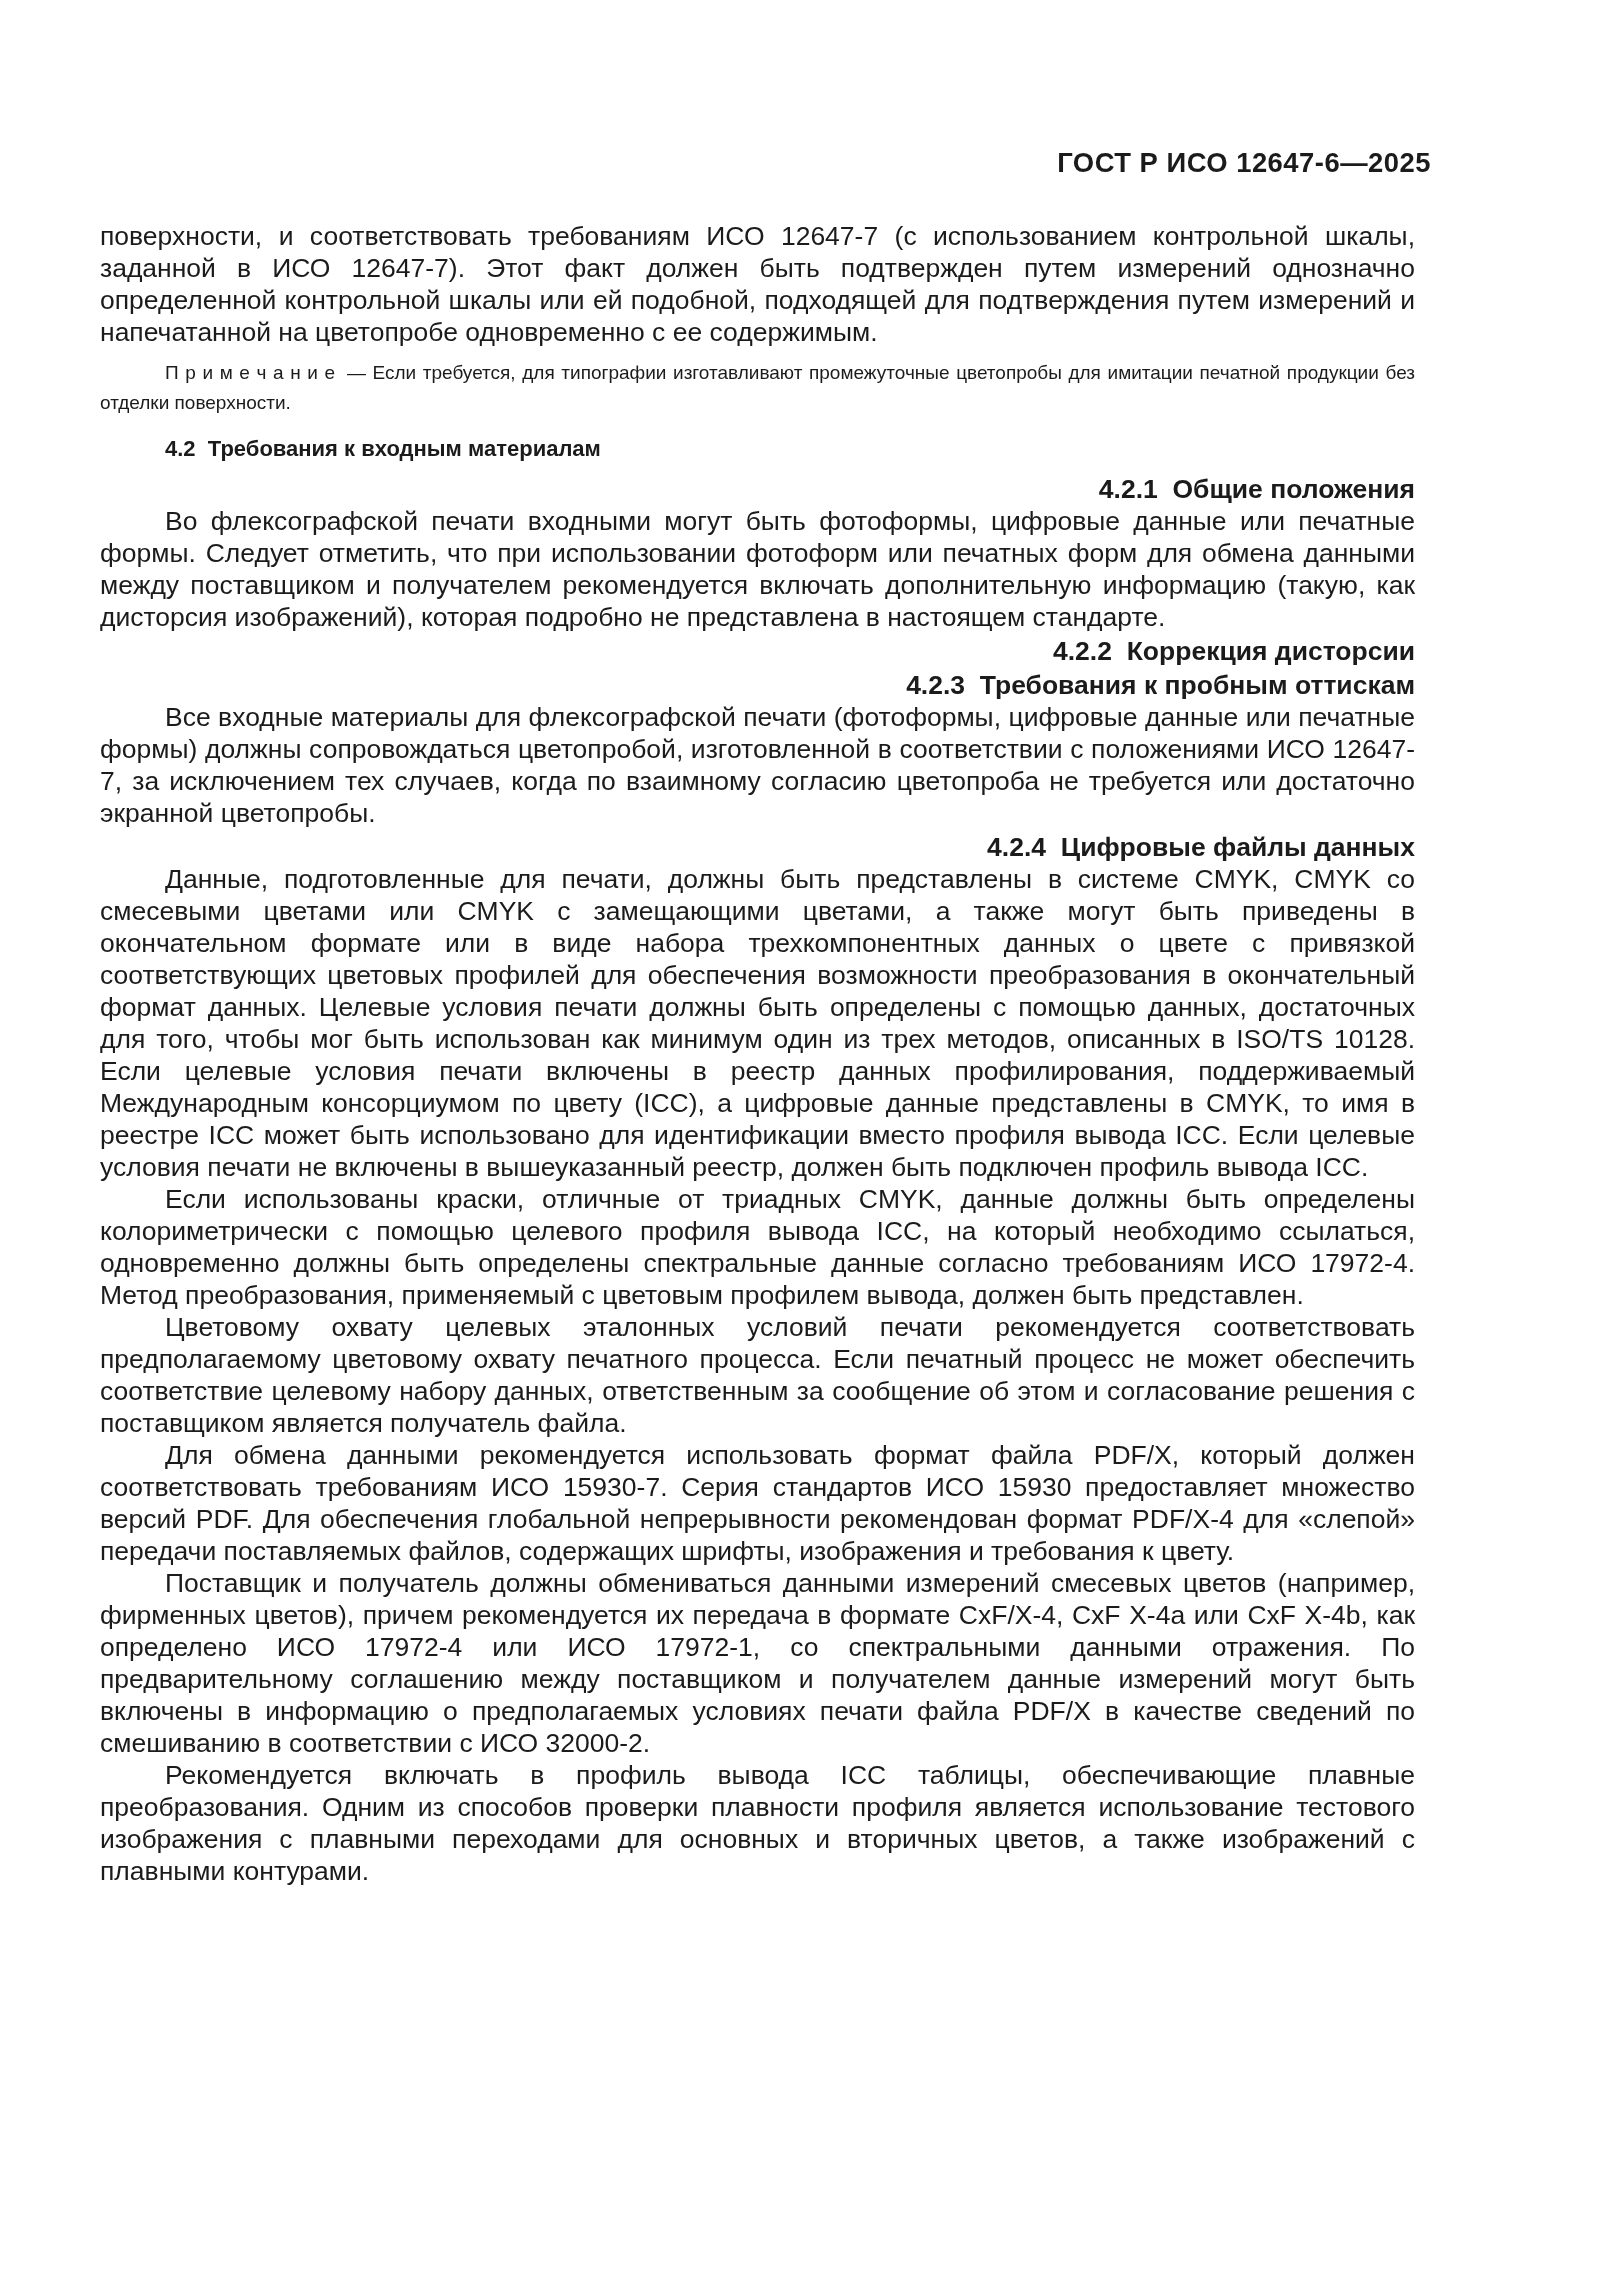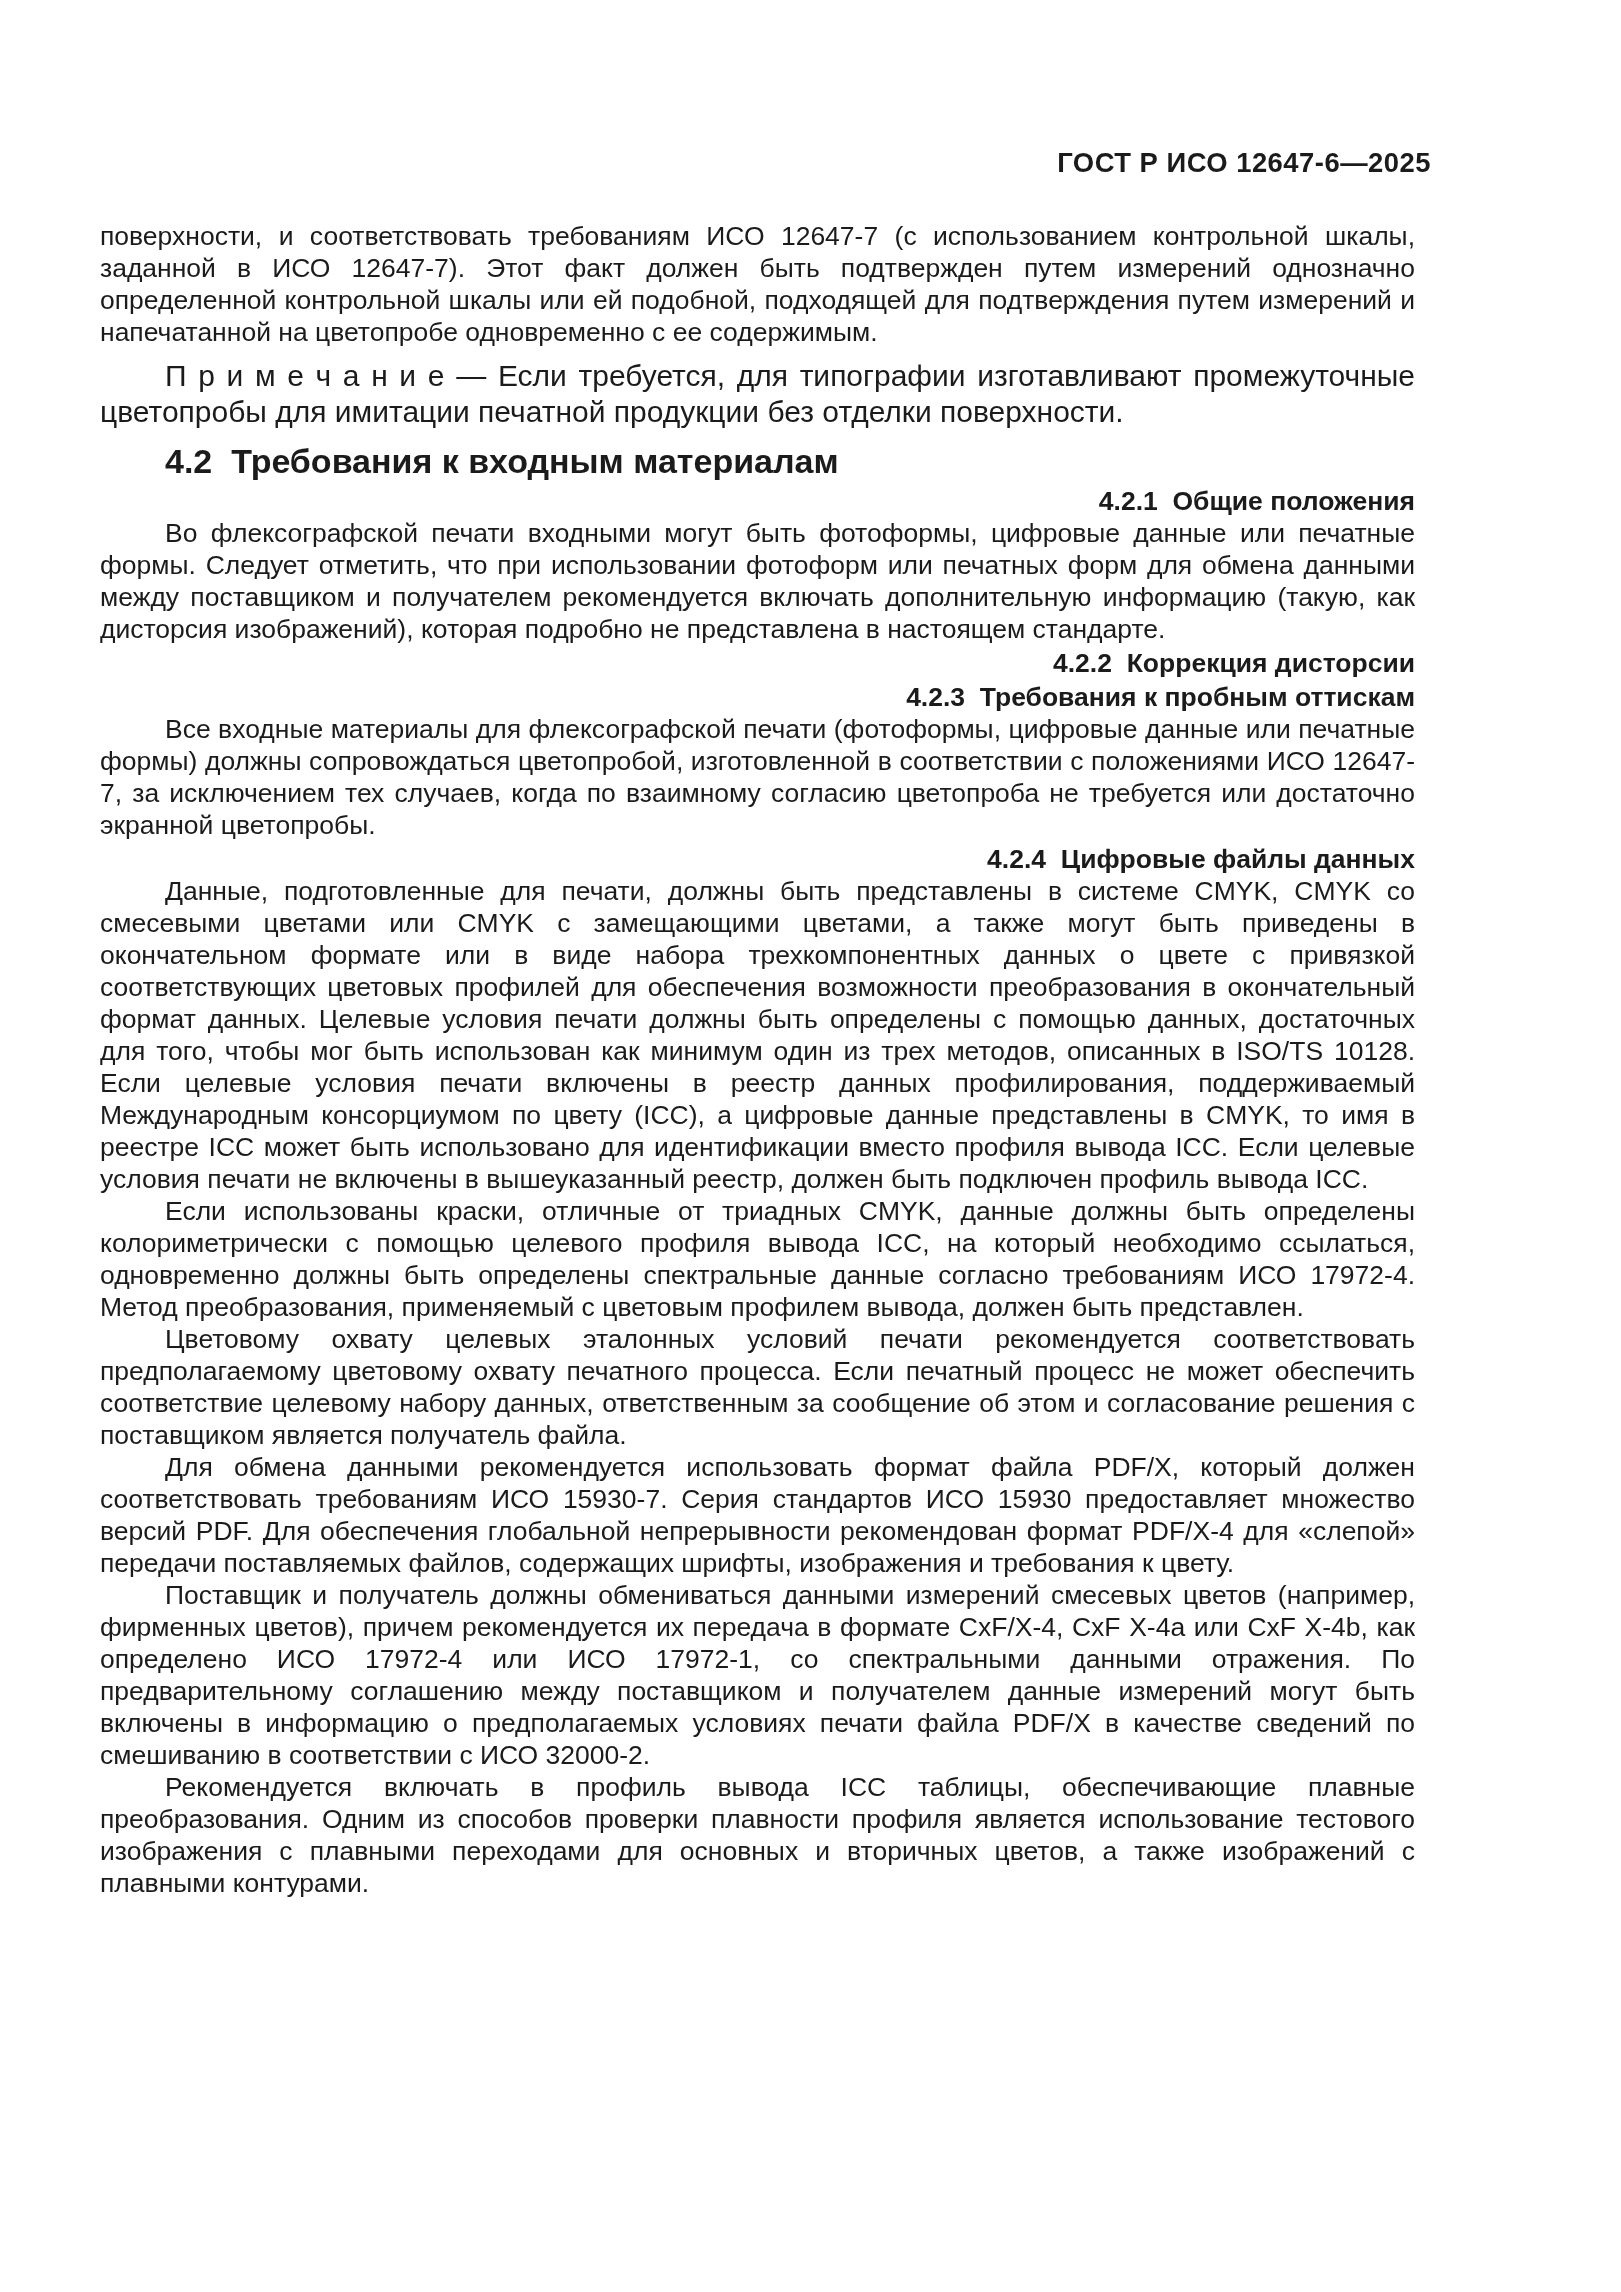--- a/index.html
+++ b/index.html
@@ -37,29 +37,29 @@
     -webkit-hyphens: auto;
   }
   .content p {
     margin: 0;
     text-indent: 65px;
   }
   .content p.no-indent {
     text-indent: 0;
   }
   .note {
-    font-size: 30px;
-    line-height: 36px;
+    font-size: 19px;
+    line-height: 30px;
     margin: 9.8px 0 7.8px 0 !important;
   }
   .note .note-label {
     margin-right: 11.8px;
   }
   .content h2 {
-    font-size: 34px;
+    font-size: 22px;
     line-height: 32px;
     font-weight: bold;
     margin: 15.7px 0 7.8px 0;
     text-indent: 65px;
     text-align: left;
   }
   .content h3 {
     font-size: 26.5px;
     line-height: 32px;
     font-weight: bold;

